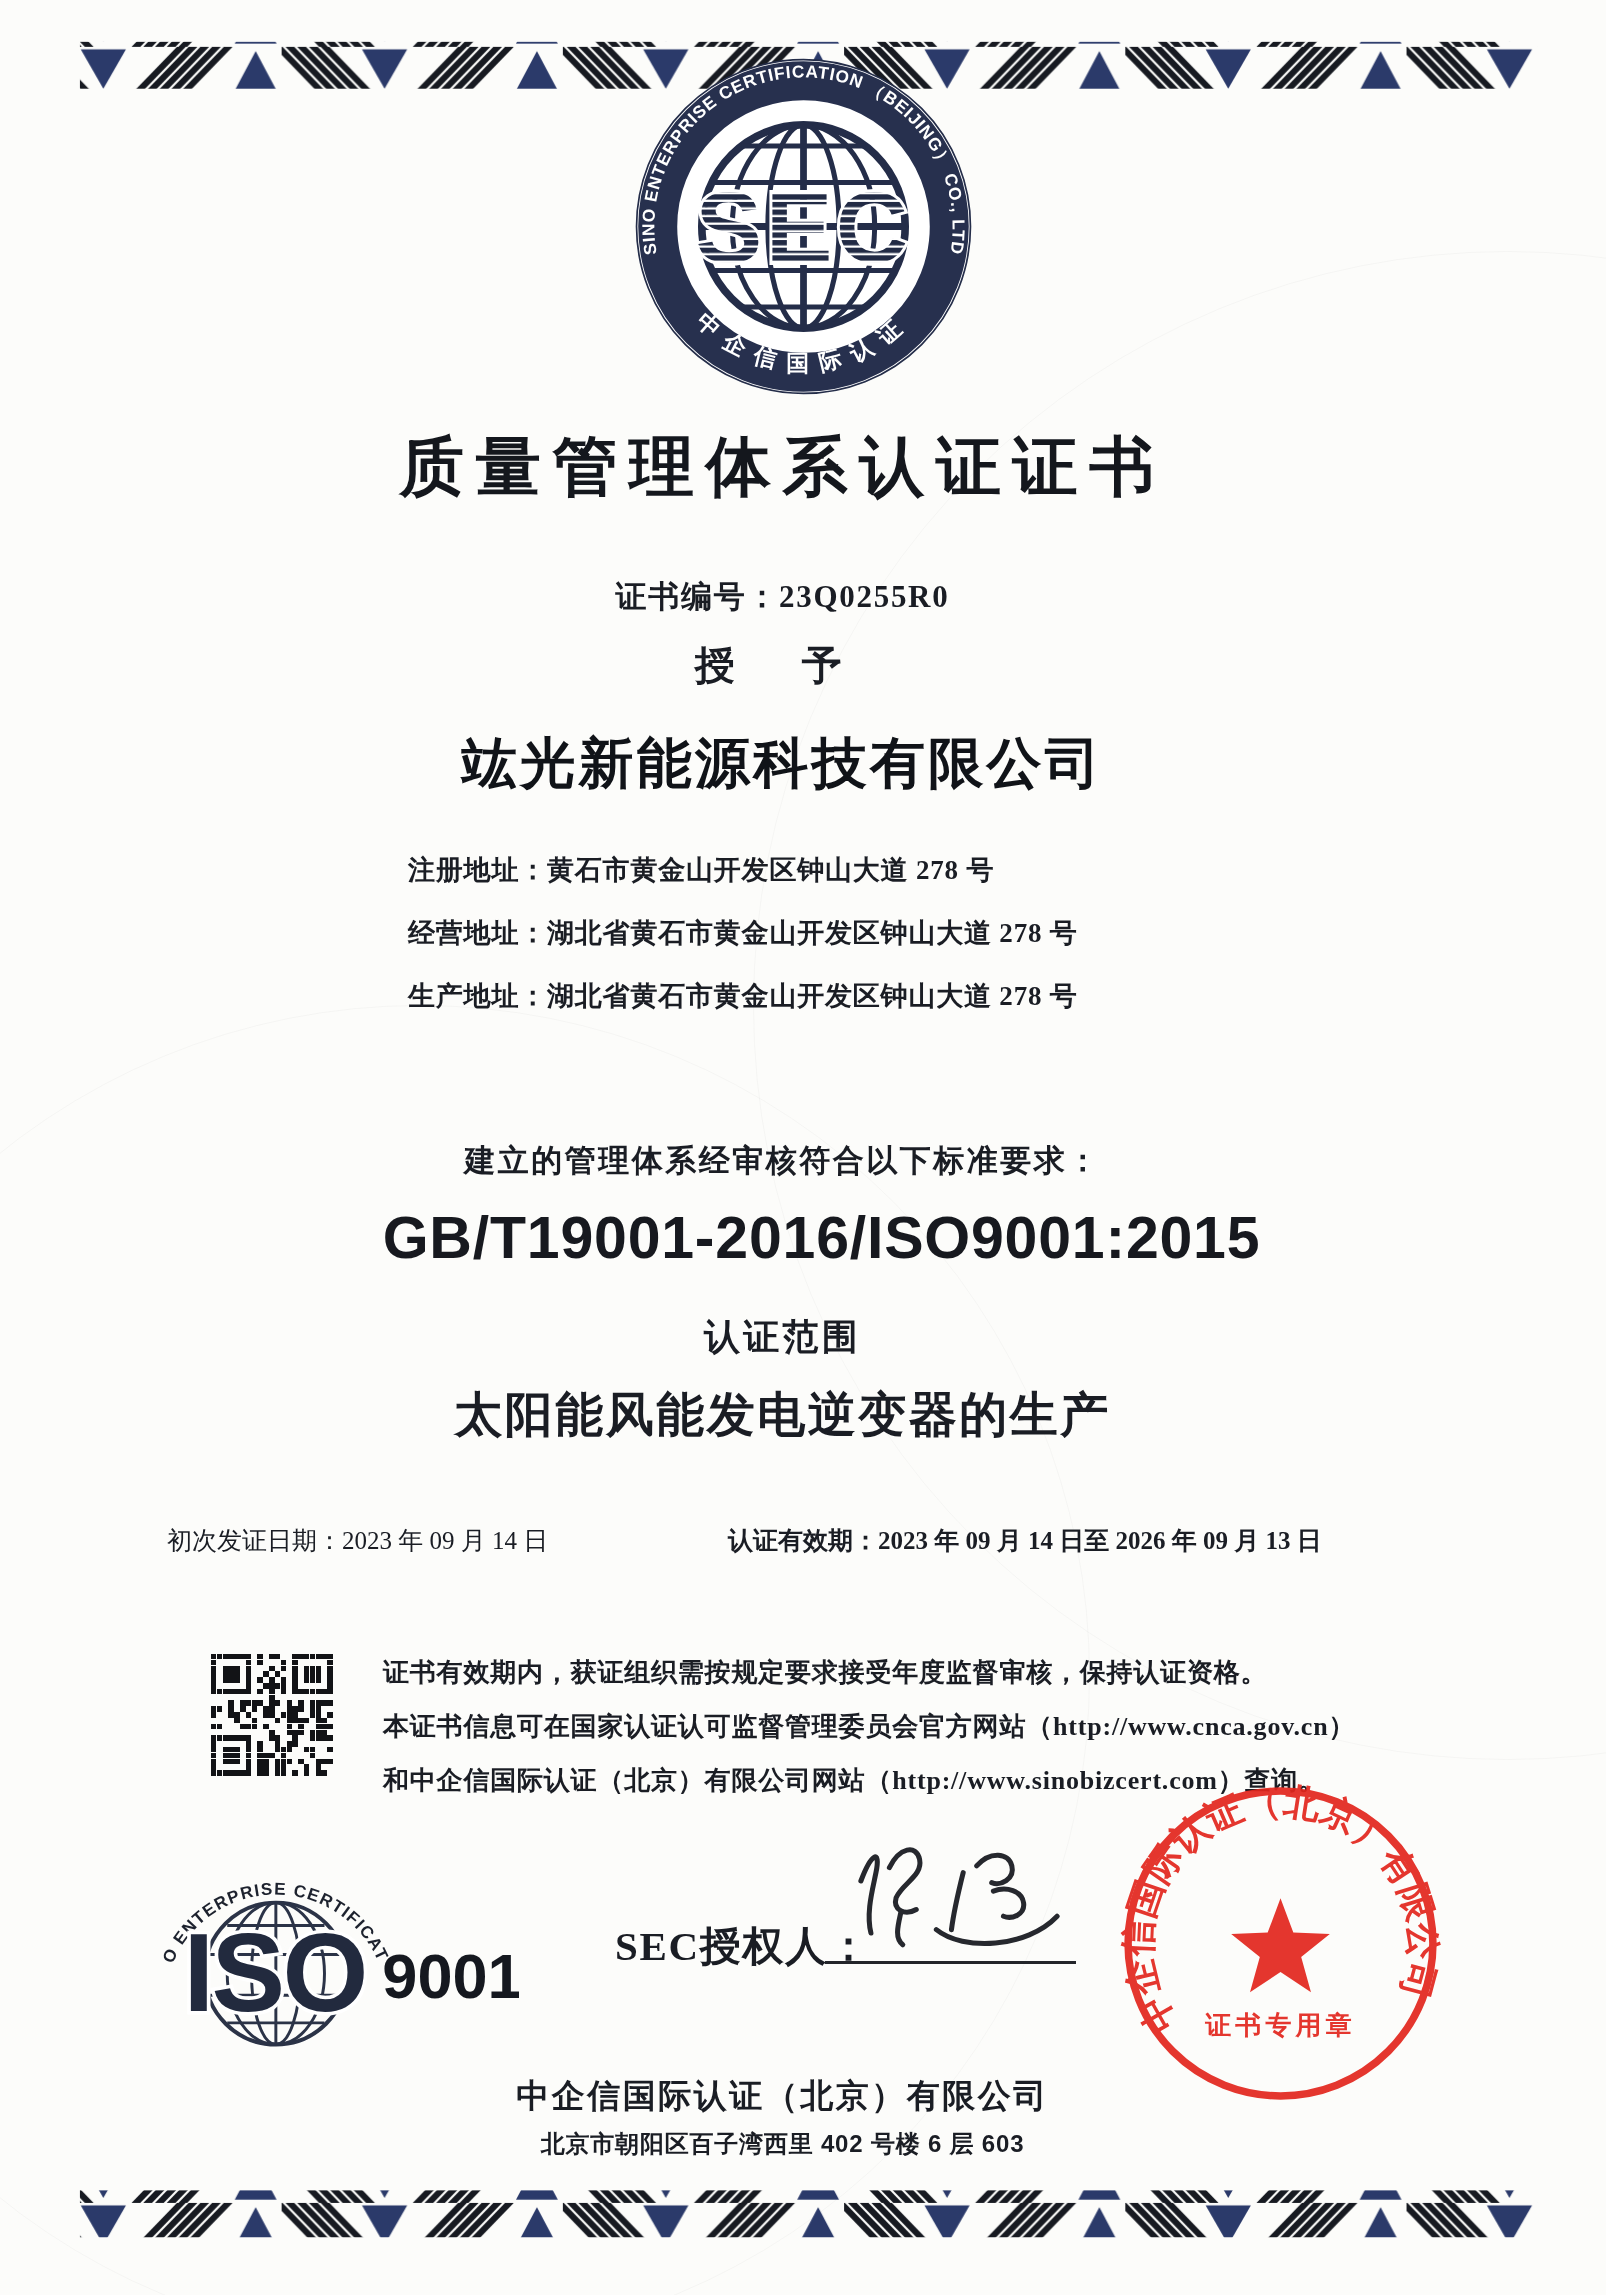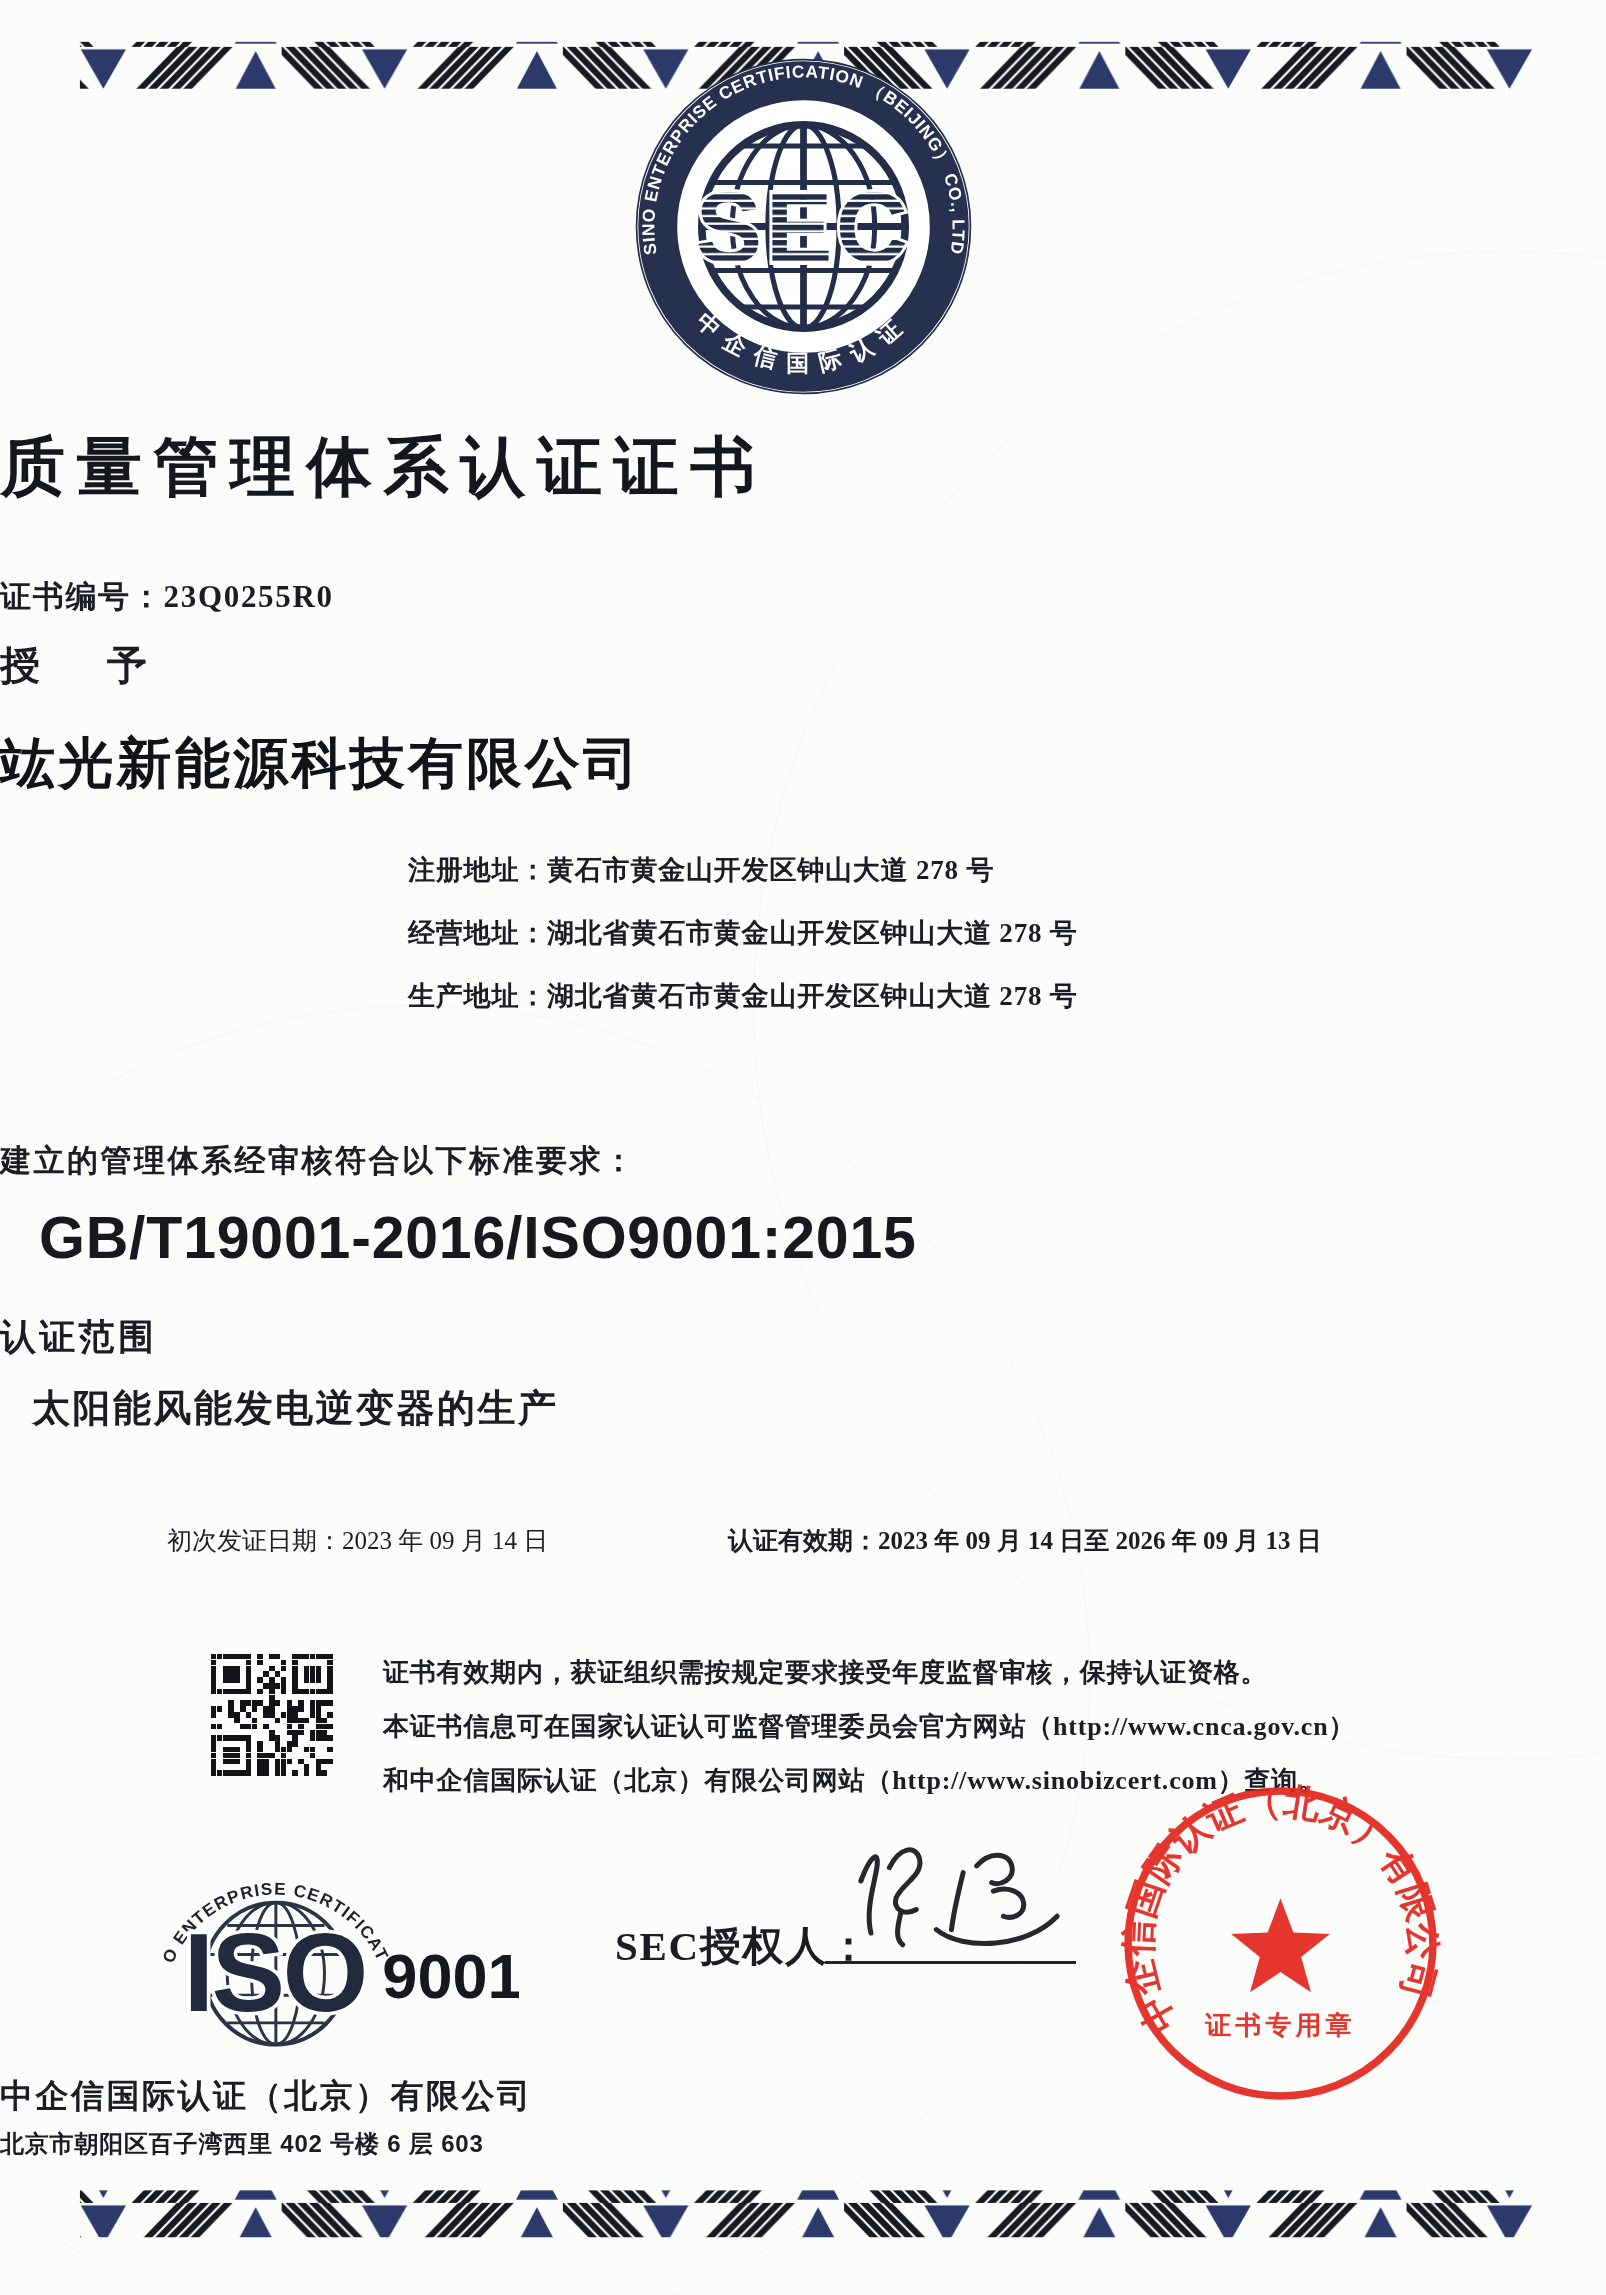--- a/index.html
+++ b/index.html
@@ -3,33 +3,33 @@
 <meta charset="utf-8">
 <style>
   html,body{margin:0;padding:0;}
   body{
     width:1607px;height:2295px;position:relative;
     background:#fcfcfa;
     font-family:"Liberation Serif", serif;
     color:#1a1d24;overflow:hidden;
   }
   .abs{position:absolute;}
-  .ctr{left:0;width:1565px;text-align:left;}
+  .ctr{left:0;width:1565px;text-align:center;}
   
   .wm{position:absolute;border:1.7px solid rgba(60,60,60,.035);border-radius:50%;}
   
   .title{top:423px;font-family:"Liberation Sans",sans-serif;font-weight:900;font-size:65px;letter-spacing:11.7px;color:#14171d;}
   .certno{top:576px;font-weight:bold;font-size:31px;letter-spacing:1.7px;}
   .award{top:638px;font-weight:bold;font-size:40px;letter-spacing:28.5px;}
   .company{top:727px;font-weight:bold;font-size:55px;letter-spacing:3.3px;color:#101318;}
   .info{top:839px;left:408px;font-weight:bold;font-size:27px;line-height:63px;letter-spacing:0.8px;}
   .intro{top:1140px;font-weight:bold;font-size:31px;letter-spacing:2.5px;}
   .gbcode{top:1204px;font-family:"Liberation Sans",sans-serif;font-weight:900;font-size:59px;letter-spacing:0.8px;color:#17191f;padding-left:39px;}
   .scopehead{top:1313px;font-family:"Liberation Sans",sans-serif;font-weight:900;font-size:36px;letter-spacing:3.3px;}
-  .scopetext{top:1383px;font-family:"Liberation Sans",sans-serif;font-weight:900;font-size:38px;letter-spacing:2.5px;padding-left:32px;}
+  .scopetext{top:1383px;font-family:"Liberation Sans",sans-serif;font-weight:900;font-size:48px;letter-spacing:2.5px;}
   .date-left{top:1524px;left:167px;font-weight:normal;font-size:25px;}
   .date-right{top:1524px;left:728px;font-weight:bold;font-size:25px;text-align:center;}
   .notice{top:1646px;left:383px;width:1005px;font-weight:bold;font-size:26px;line-height:54px;letter-spacing:0.8px;}
   .authlabel{top:1919px;left:615px;font-weight:bold;font-size:41px;letter-spacing:1.7px;}
   .sigline{top:1961px;left:825px;width:251px;height:3.3px;background:#23252a;}
   .issuer{top:2074px;font-family:"Liberation Sans",sans-serif;font-weight:900;font-size:33px;letter-spacing:2.5px;}
   .issueraddr{top:2128px;font-family:"Liberation Sans",sans-serif;font-weight:bold;font-size:24px;letter-spacing:0.8px;}
 </style>
 </head>
 <body>

